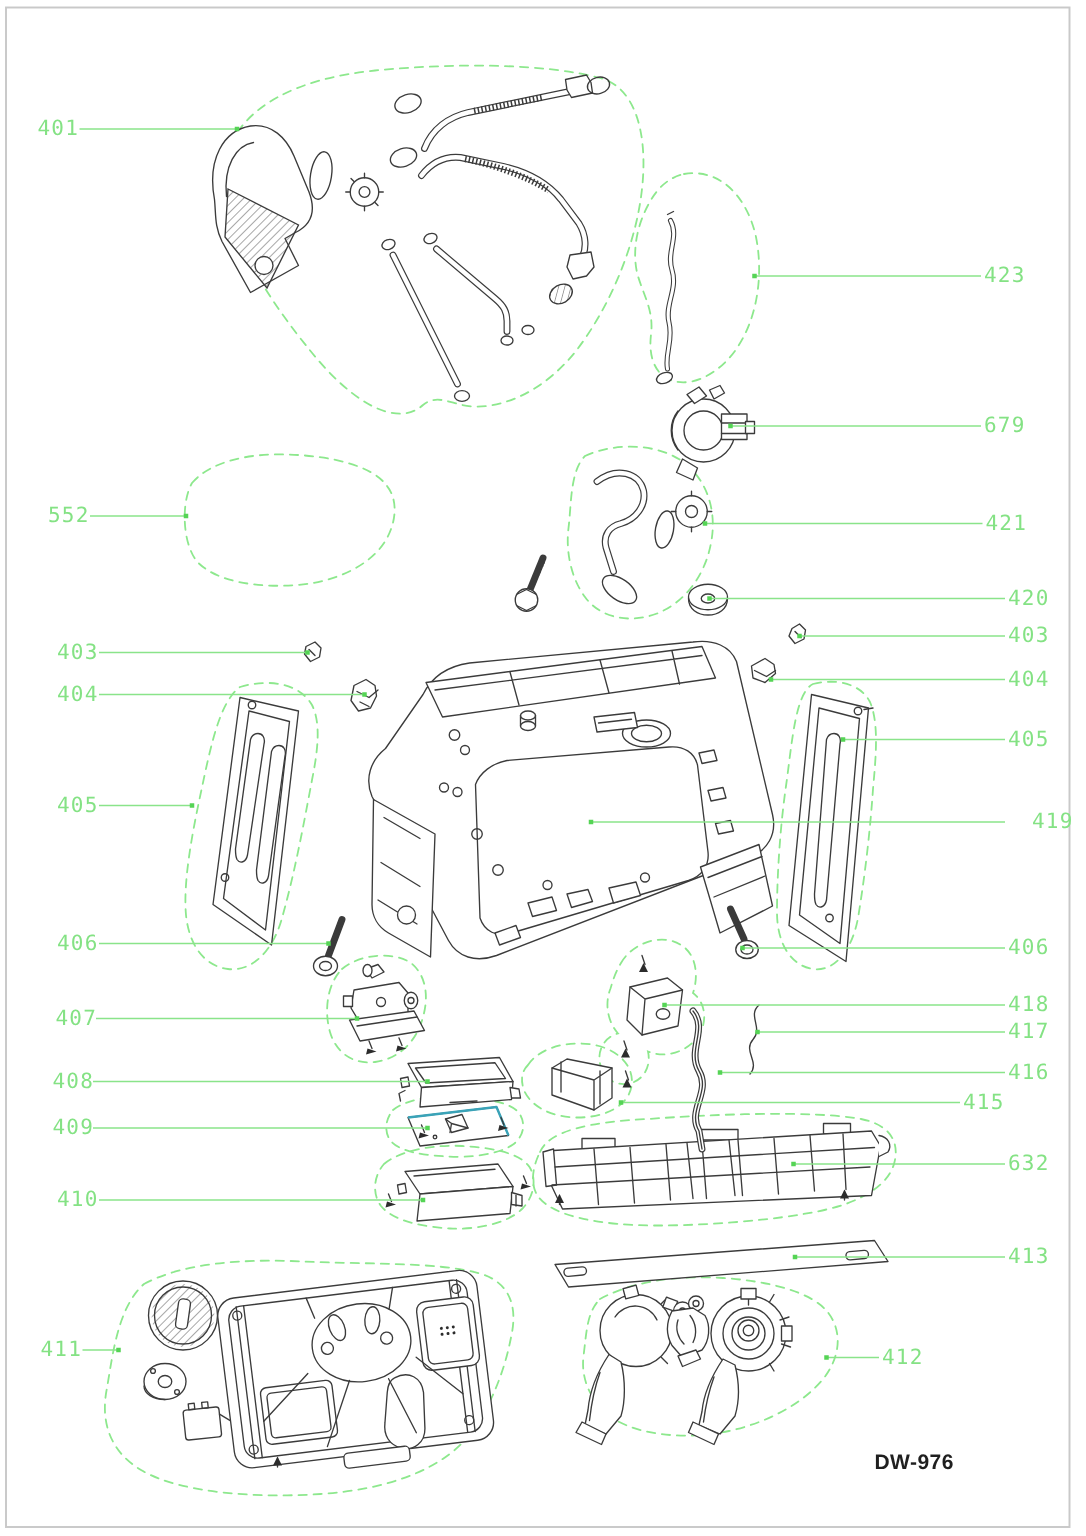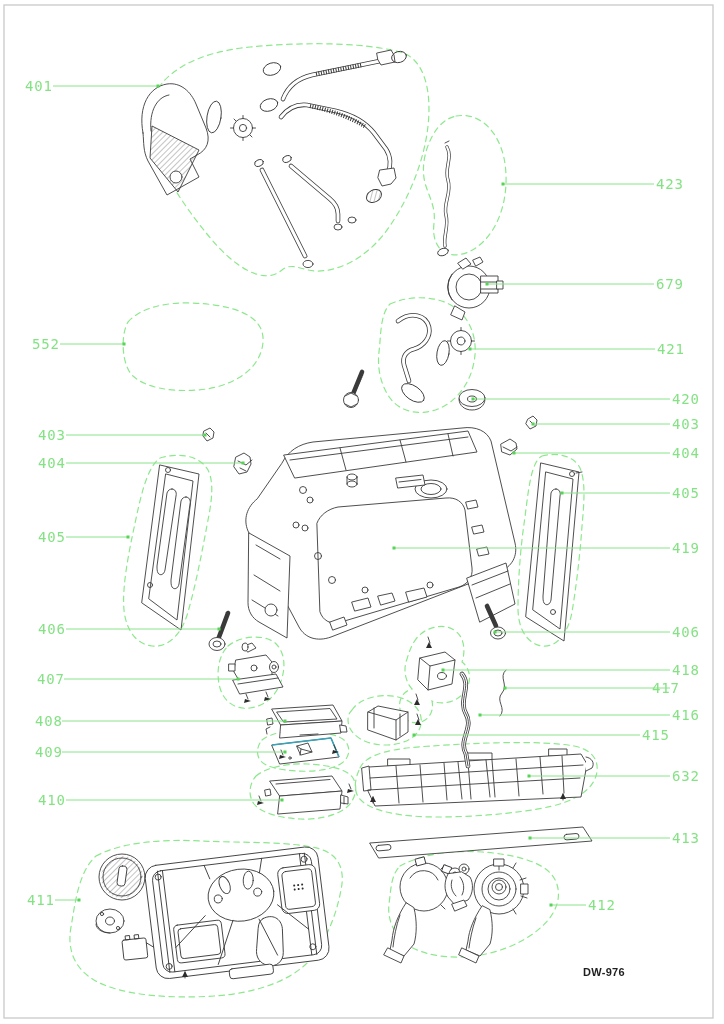--- a/index.html
+++ b/index.html
@@ -2,21 +2,21 @@
 <html><head>
 <meta charset="utf-8">
 <style>
   html,body{margin:0;padding:0;background:#fff;}
   #stage{position:relative;width:724px;height:1024px;background:#ffffff;overflow:hidden;
          font-family:"DejaVu Sans","Liberation Sans",sans-serif;}
   #art{position:absolute;left:0;top:0;}
   .callout{position:absolute;font-family:"DejaVu Sans Mono","Liberation Mono",monospace;
            font-size:14px;line-height:14px;letter-spacing:.8px;color:#84e284;white-space:nowrap;}
   .code{position:absolute;font-family:"Liberation Sans","DejaVu Sans",sans-serif;
-        font-weight:bold;font-size:11px;color:#1f1f1f;letter-spacing:.3px;}
+        font-weight:bold;font-size:14px;color:#1f1f1f;letter-spacing:.3px;}
   
   .k{fill:none;stroke:#3b3b3b;stroke-width:.9;stroke-linejoin:round;stroke-linecap:round}
   .kw{fill:#fff;stroke:#3b3b3b;stroke-width:.9;stroke-linejoin:round;stroke-linecap:round}
   .blob{fill:none;stroke:#8de88d;stroke-width:1.2;stroke-dasharray:5.5 4.5;stroke-linecap:round}
   .ldr{stroke:#8ae48a;stroke-width:1}
   .dot{fill:#55d455}
   .tubeO{fill:none;stroke:#3b3b3b;stroke-width:4.6;stroke-linecap:round}
   .tubeI{fill:none;stroke:#fff;stroke-width:3;stroke-linecap:round}
   .tw{fill:none;stroke:#3b3b3b;stroke-width:3.4;stroke-linecap:round}
   .ti{fill:none;stroke:#fff;stroke-width:2;stroke-linecap:round}
@@ -444,24 +444,24 @@
 <div class="callout" style="left:38px;top:793px">410</div>
 <div class="callout" style="left:27px;top:893px">411</div>
 
 <div class="callout" style="left:656px;top:177px">423</div>
 <div class="callout" style="left:656px;top:277px">679</div>
 <div class="callout" style="left:657px;top:342px">421</div>
 <div class="callout" style="left:672px;top:392px">420</div>
 <div class="callout" style="left:672px;top:417px">403</div>
 <div class="callout" style="left:672px;top:446px">404</div>
 <div class="callout" style="left:672px;top:486px">405</div>
-<div class="callout" style="left:672px;top:541px">419</div>
+<div class="callout" style="left:688px;top:541px">419</div>
 <div class="callout" style="left:672px;top:625px">406</div>
 <div class="callout" style="left:672px;top:663px">418</div>
-<div class="callout" style="left:652px;top:681px">417</div>
+<div class="callout" style="left:672px;top:681px">417</div>
 <div class="callout" style="left:672px;top:708px">416</div>
 <div class="callout" style="left:642px;top:728px">415</div>
 <div class="callout" style="left:672px;top:769px">632</div>
 <div class="callout" style="left:672px;top:831px">413</div>
 <div class="callout" style="left:588px;top:898px">412</div>
 
 <div class="code" style="left:583px;top:966px">DW-976</div>
 
 </div>
 

